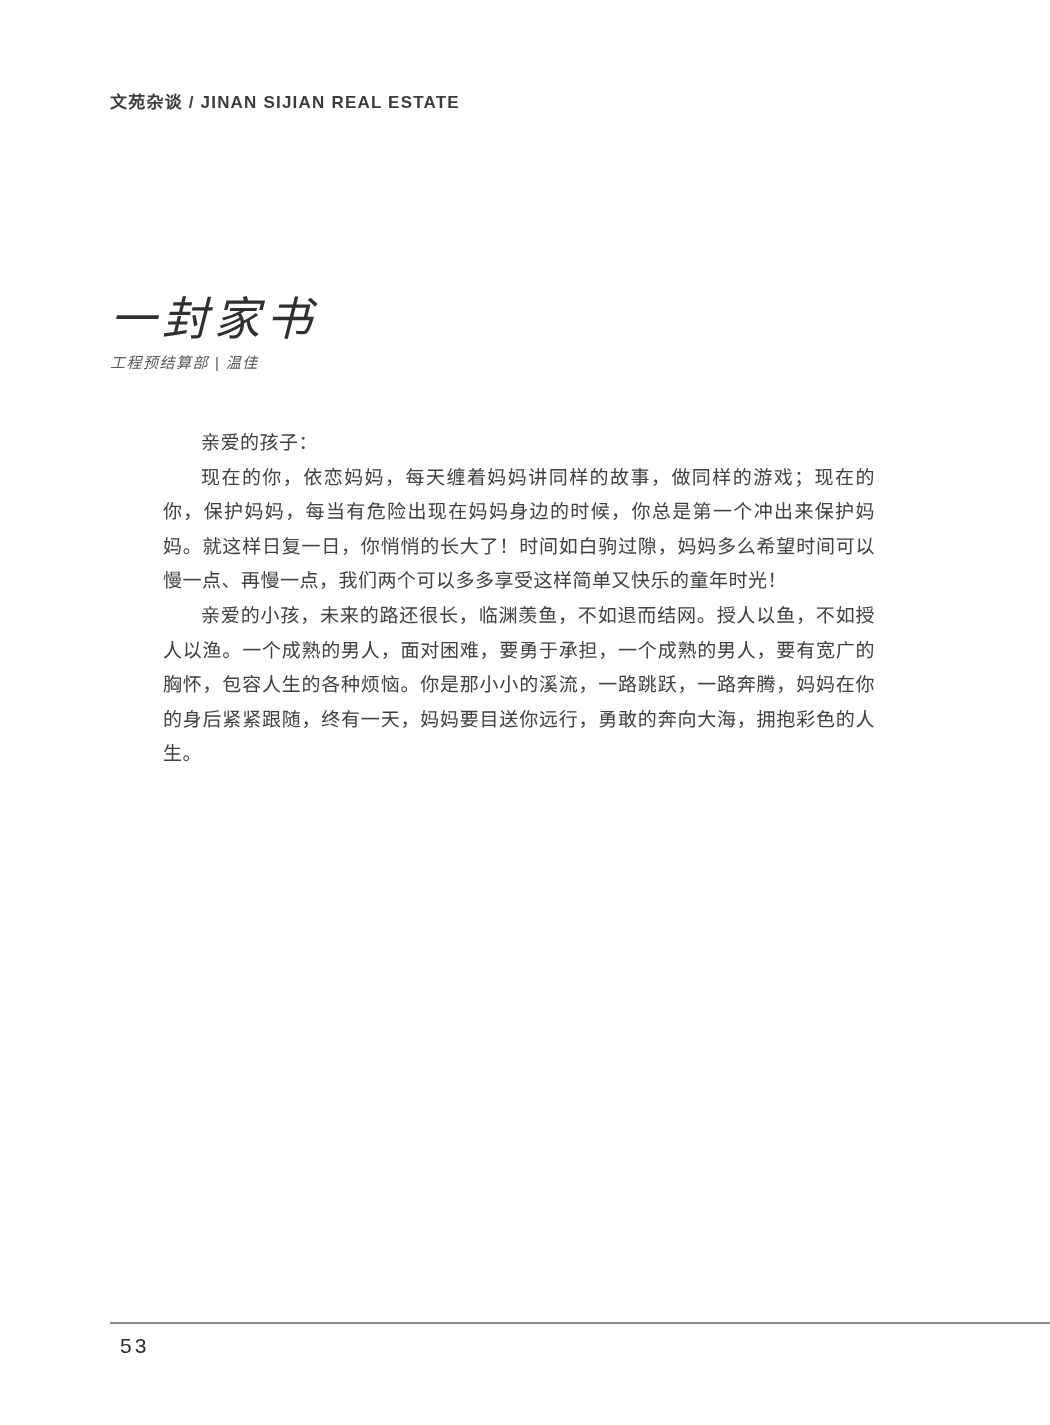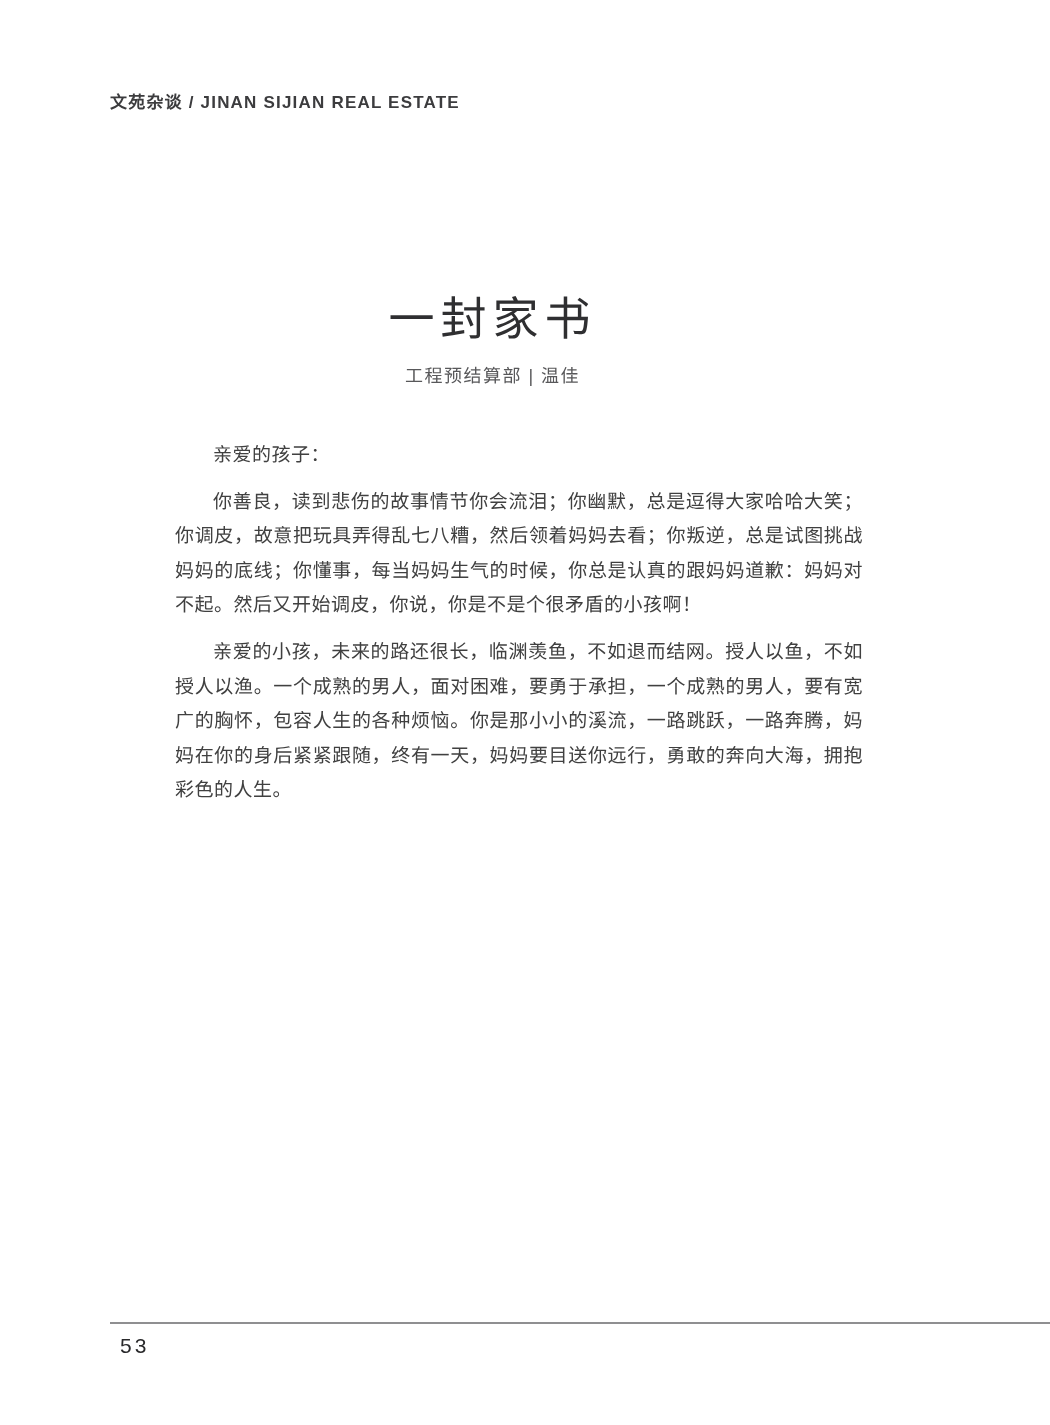--- a/index.html
+++ b/index.html
@@ -28,47 +28,48 @@
     white-space: nowrap;
     text-align: right;
   }
 
   
   .title-block {
     position: absolute;
     left: 110px;
     top: 294px;
     width: 765px;
-    text-align: center;
+    text-align: left;
+    font-style: italic;
   }
   .article-title {
     font-family: "DejaVu Serif", serif;
     font-size: 46px;
     font-weight: 400;
     color: #2f2f31;
     letter-spacing: 6px;
     line-height: 1.1;
   }
   .article-byline {
-    margin-top: 16px;
+    margin-top: 6px;
     font-family: "Liberation Sans", sans-serif;
-    font-size: 18px;
+    font-size: 15px;
     color: #58585a;
     letter-spacing: 1.5px;
   }
 
   
   .letter-body {
     position: absolute;
     left: 163px;
     top: 425px;
     width: 712px;
   }
   .letter-body p {
-    margin: 12px;
+    margin: 0;
     font-family: "DejaVu Serif", serif;
     font-size: 19px;
     line-height: 34.6px;
     color: #404040;
     text-align: justify;
     text-indent: 2em;
     letter-spacing: 0.5px;
   }
 
   
@@ -96,19 +97,19 @@
 
 <div class="page-header">文苑杂谈 / JINAN SIJIAN REAL ESTATE</div>
 
 <div class="title-block">
   <div class="article-title">一封家书</div>
   <div class="article-byline">工程预结算部 | 温佳</div>
 </div>
 
 <div class="letter-body">
   <p>亲爱的孩子：</p>
-  <p>你善良，读到悲伤的故事情节你会流泪；你幽默，总是逗得大家哈哈大笑；你调皮，故意把玩具弄得乱七八糟，然后领着妈妈去看；你叛逆，总是试图挑战妈妈的底线；你懂事，每当妈妈生气的时候，你总是认真的跟妈妈道歉：妈妈对不起。然后又开始调皮，你说，你是不是个很矛盾的小孩啊！</p>
+  <p>现在的你，依恋妈妈，每天缠着妈妈讲同样的故事，做同样的游戏；现在的你，保护妈妈，每当有危险出现在妈妈身边的时候，你总是第一个冲出来保护妈妈。就这样日复一日，你悄悄的长大了！时间如白驹过隙，妈妈多么希望时间可以慢一点、再慢一点，我们两个可以多多享受这样简单又快乐的童年时光！</p>
   <p>亲爱的小孩，未来的路还很长，临渊羡鱼，不如退而结网。授人以鱼，不如授人以渔。一个成熟的男人，面对困难，要勇于承担，一个成熟的男人，要有宽广的胸怀，包容人生的各种烦恼。你是那小小的溪流，一路跳跃，一路奔腾，妈妈在你的身后紧紧跟随，终有一天，妈妈要目送你远行，勇敢的奔向大海，拥抱彩色的人生。</p>
 </div>
 
 <div class="footer-rule"></div>
 
 <div class="page-number">53</div>
 
 </body></html>

